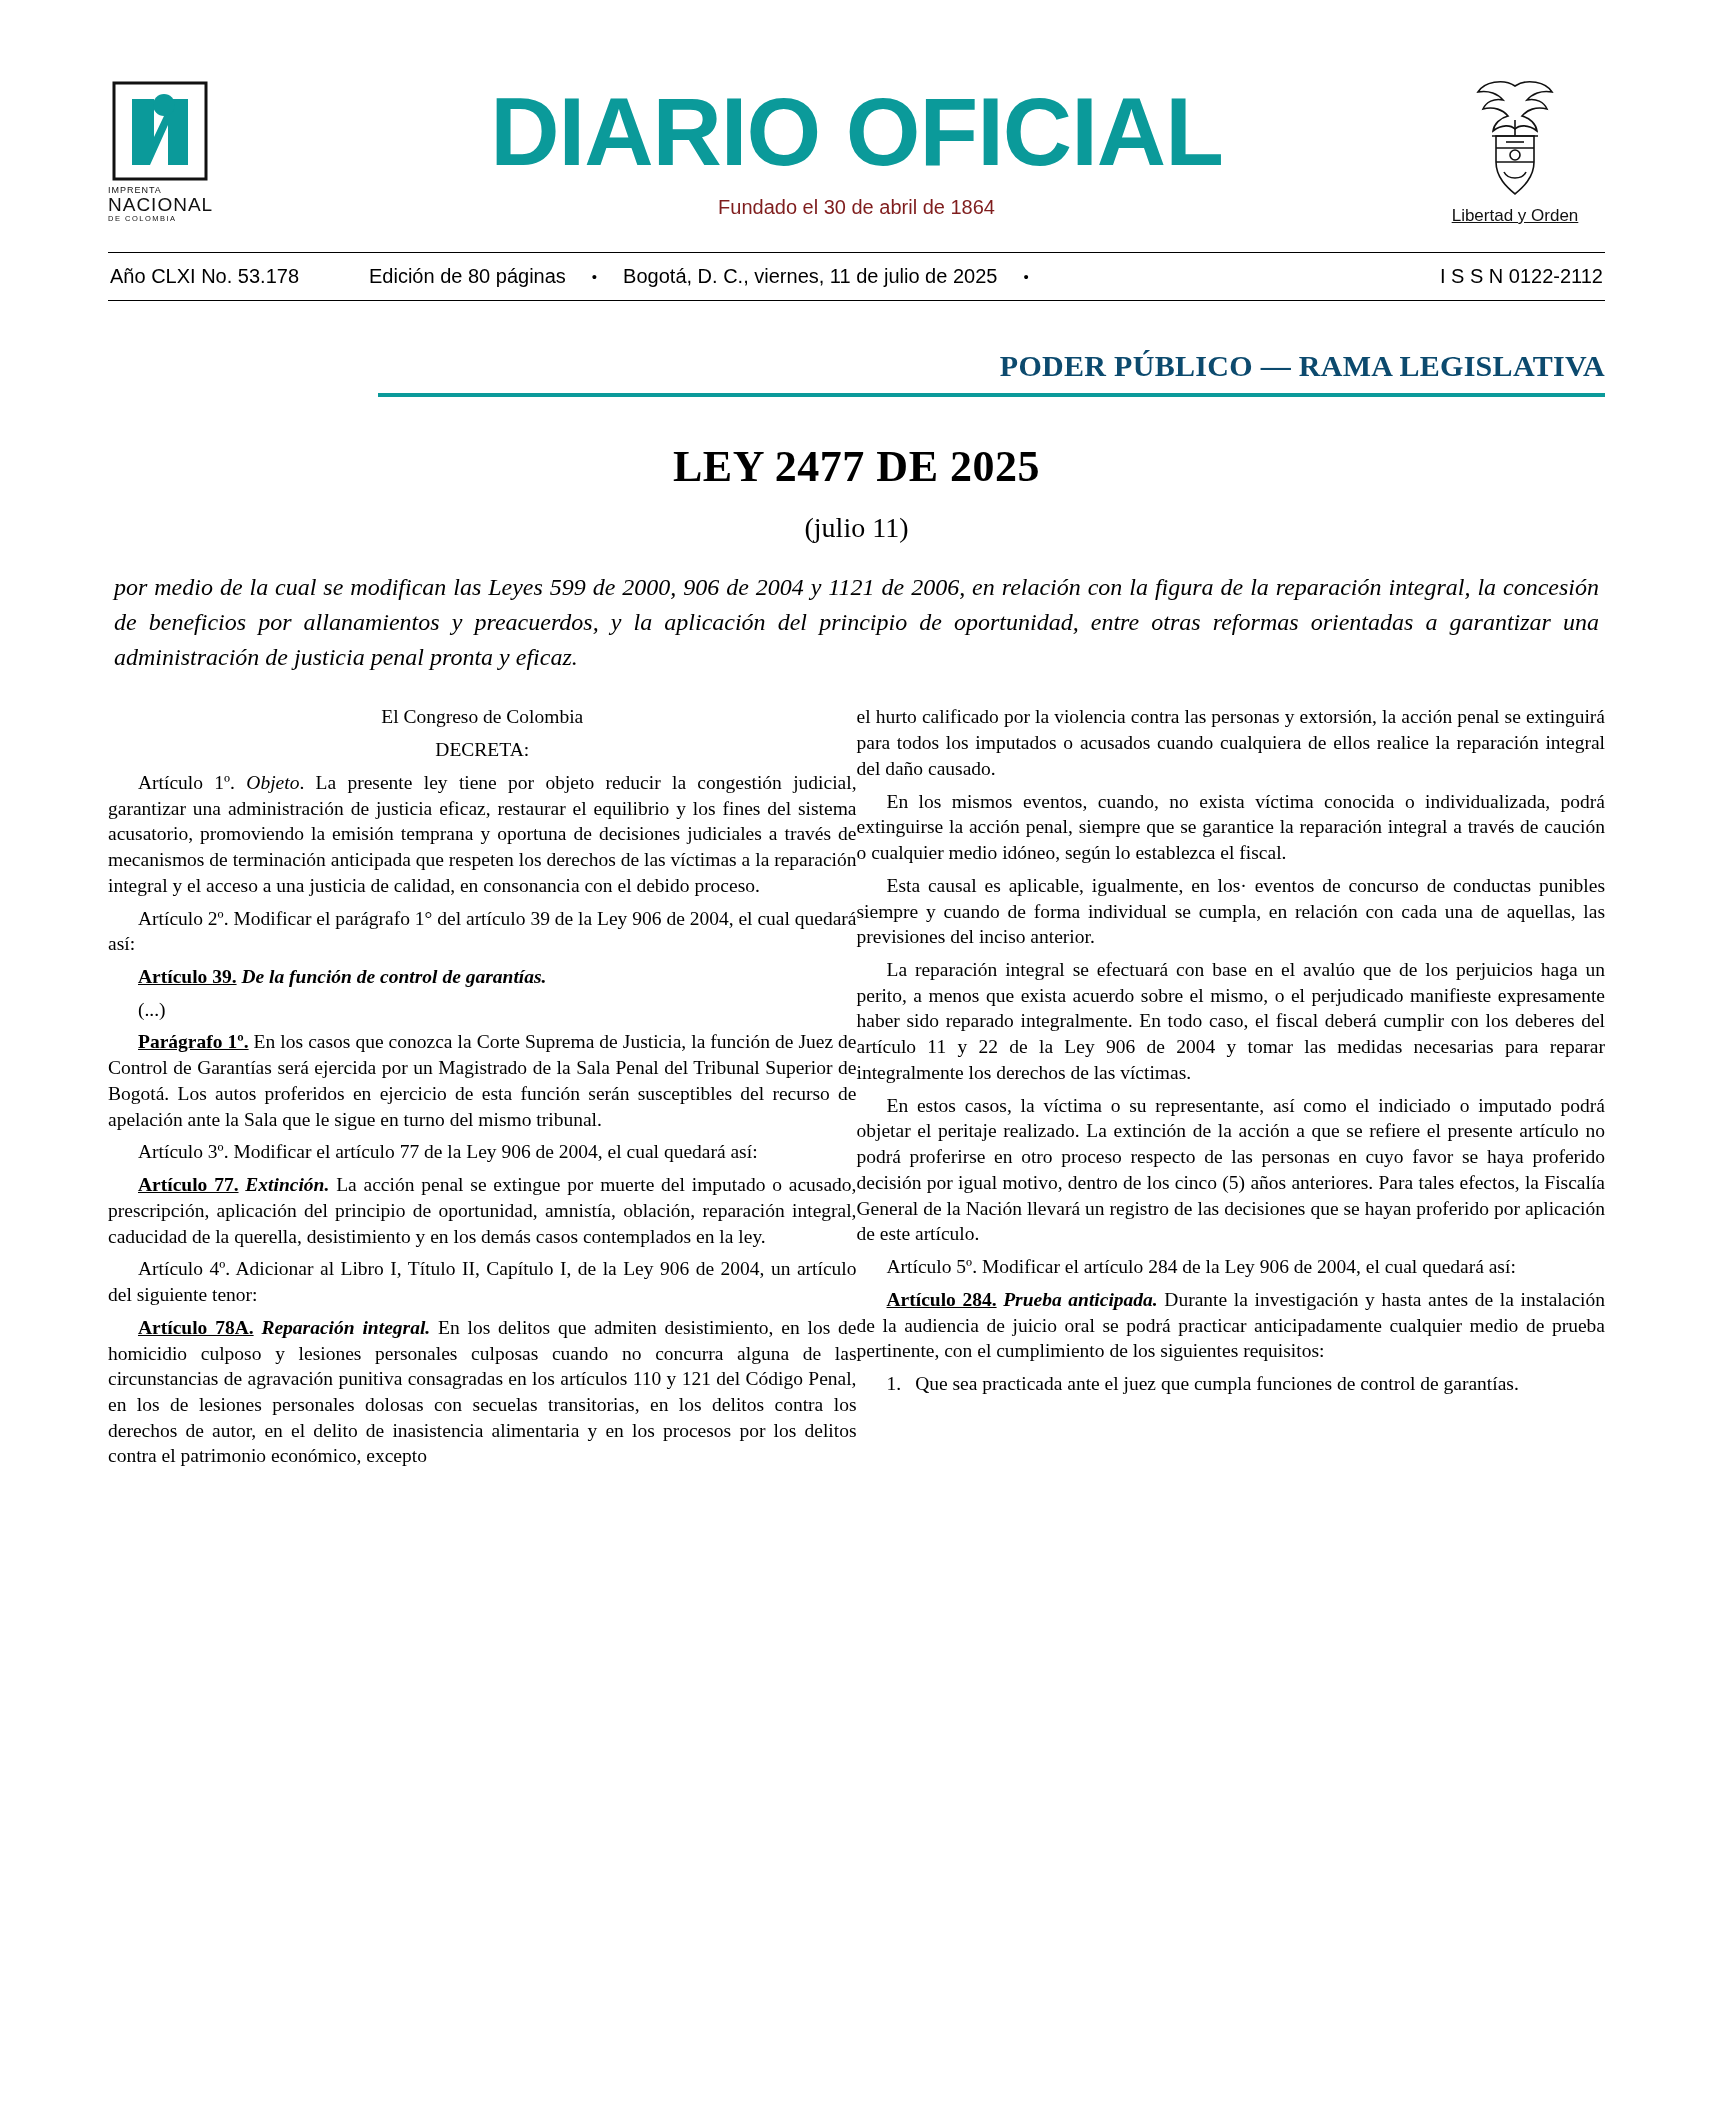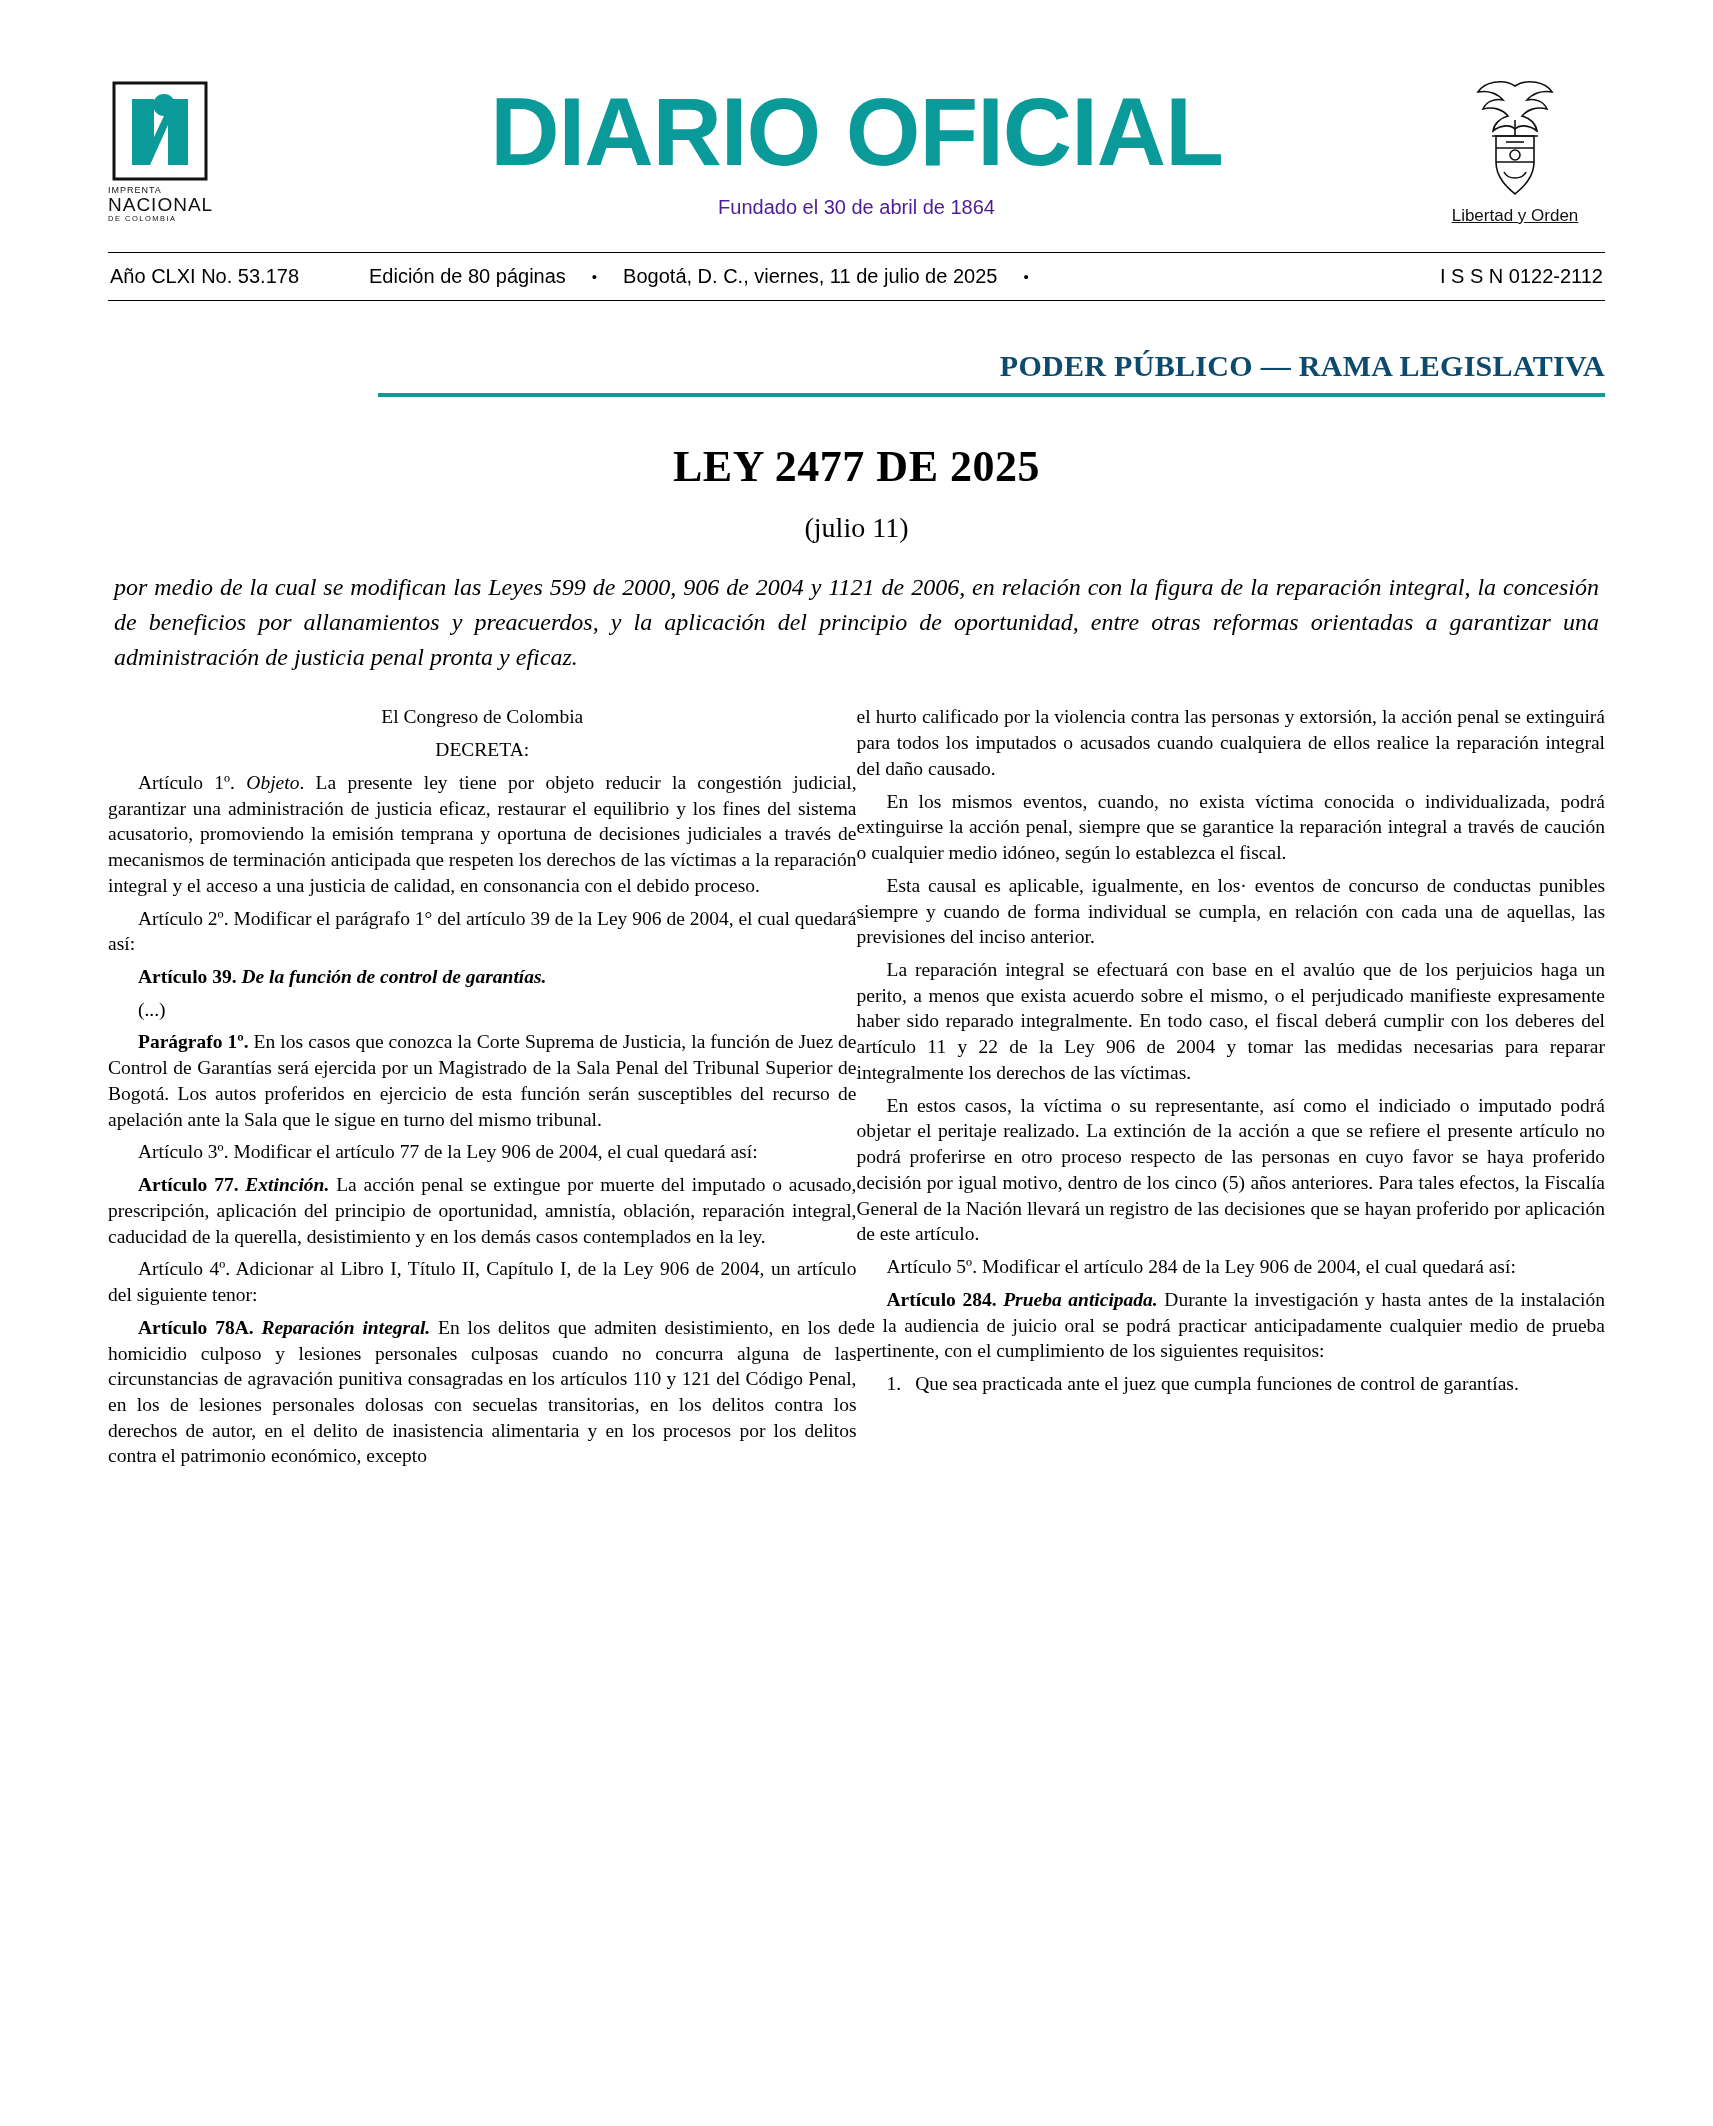--- a/index.html
+++ b/index.html
@@ -81,21 +81,21 @@
     font-size: 96px;
     line-height: 1.0;
     color: #0b9a9a;
     letter-spacing: -1px;
     margin: 0;
   }
   .title-sub {
     font-family: "Liberation Sans", sans-serif;
     font-size: 20px;
     margin-top: 16px;
-    color: #4c1d95;
+    color: #7f1d1d;
   }
   .logo-right {
     width: 180px;
     display: flex;
     flex-direction: column;
     align-items: center;
     justify-content: center;
   }
   .logo-right .shield svg { display: block; }
   .logo-right .motto {
@@ -177,21 +177,21 @@
     font-size: 19.5px;
     line-height: 1.32;
     text-align: justify;
   }
   .col p {
     margin: 0 0 7px 0;
     text-indent: 30px;
   }
   .col p.noindent { text-indent: 0; }
   .col p.center { text-align: center; text-indent: 0; }
-  .col b { font-weight: bold; }
+  .col b { font-weight: bold; text-decoration: underline; }
   .col i { font-style: italic; }
   .col .bi { font-weight: bold; font-style: italic; }
   .numlist {
     margin: 4px 0 7px 0;
     padding: 0;
     list-style: none;
   }
   .numlist li {
     display: flex;
     gap: 14px;

